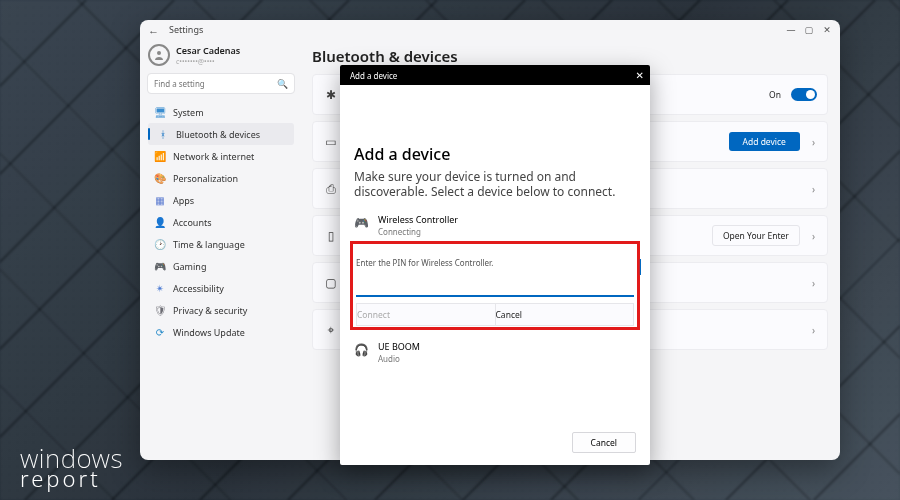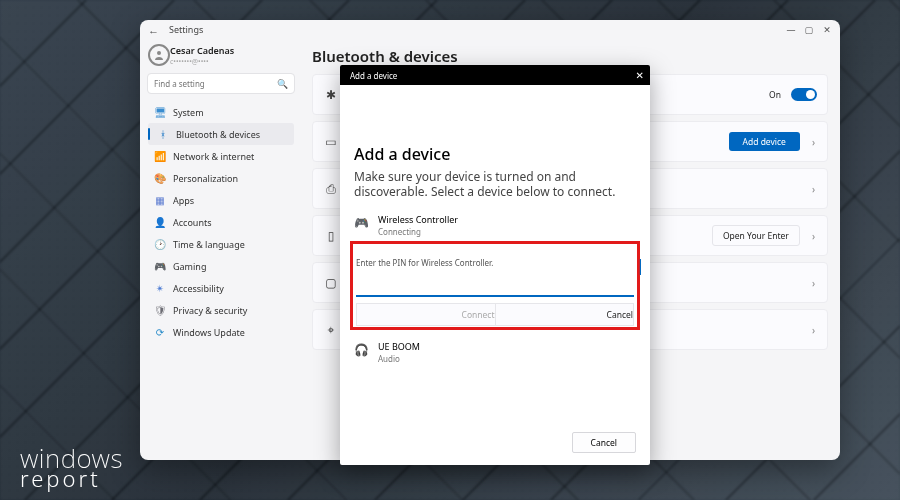--- a/index.html
+++ b/index.html
@@ -28,21 +28,21 @@
     display: flex; flex-direction: column; font-size: 9px; color: #222;
   }
   .titlebar { height: 18px; display:flex; align-items:center; justify-content:space-between; padding:0 6px; }
   .titlebar-left { display:flex; gap:10px; align-items:center; color:#444; }
   .tb-btn { width:14px; height:14px; display:flex; align-items:center; justify-content:center; font-size:9px; color:#555;}
   .tb-back { font-size:11px; padding-left:2px;}
   .window-controls { display:flex; gap:4px; }
 
   .body-row { flex:1; display:flex; overflow:hidden; }
   .sidebar { width: 160px; padding: 4px 6px 6px 8px; display:flex; flex-direction:column; gap:2px; }
-  .user { display:flex; align-items:center; margin:2px 0 6px 0; }
+  .user { display:flex; gap:6px; align-items:center; margin:2px 0 6px 0; }
   .avatar { width:22px; height:22px; border-radius:50%; border:2px solid #888; display:flex; align-items:center; justify-content:center;}
   .avatar svg{width:12px;height:12px;fill:#888;}
   .user-name { font-weight:600; font-size:9px; }
   .user-sub { color:#aaa; font-size:7px; filter:blur(0.6px); }
   .search { position:relative; margin-bottom:6px; }
   .search input { width:100%; padding:4px 18px 4px 6px; font-size:8px; border:none; background:#fff; border-radius:3px; color:#555; outline:1px solid #e3e3e6;}
   .search .mag { position:absolute; right:5px; top:3px; font-size:9px; color:#666;}
   .nav-item { display:flex; align-items:center; gap:7px; padding:4px 6px; border-radius:3px; color:#333; }
   .nav-item .ico { width:12px; text-align:center; font-size:10px; }
   .nav-item.active { background:#eaeaee; }
@@ -80,21 +80,21 @@
   .dev-row{ display:flex; gap:8px; align-items:flex-start; padding:4px 0;}
   .dev-row .dico{ width:16px; color:#555; font-size:12px; padding-top:1px;}
   .dev-row .dname{ font-size:9px;}
   .dev-row .dsub{ font-size:8px; color:#777;}
   .pin-block{ margin:6px 0 2px 0; padding:6px 0 0 0;}
   .pin-label{ font-size:8px; color:#555; margin-bottom:4px; display:block;}
   .pin-input{ width:100%; border:none; border-bottom:2px solid #0067c0; padding:3px 2px; font-size:10px; outline:none; }
   .pin-caret::after{content:"|"; color:#0067c0; animation:blink 1s steps(1) infinite; position:absolute; margin-left:2px; margin-top:-18px;}
   @keyframes blink{50%{opacity:0}}
   .pin-actions{ display:flex; gap:0; margin-top:6px; }
-  .pin-actions .act{ flex:1; text-align:right; padding:5px 0; font-size:8.5px; border:1px solid #e6e6ea; background:#fbfbfe;}
+  .pin-actions .act{ flex:1; text-align:left; padding:5px 0; font-size:8.5px; border:1px solid #e6e6ea; background:#fbfbfe;}
   .pin-actions .act:first-child{ color:#aaa; border-right:none;}
   .red-box{ outline:3px solid #e21a1a; outline-offset:-1px; padding:2px 4px 2px 4px; margin:2px -2px 0 -2px;}
   .modal-footer{ display:flex; justify-content:flex-end; padding:8px 14px 12px 14px;}
   .modal-footer .mbtn{ border:1px solid #d7d7db; background:#fdfdfe; padding:4px 18px; font-size:8.5px; border-radius:2px;}
   svg{display:block;}
 </style>
 </head>
 <body>
 
 <div class="watermark">

